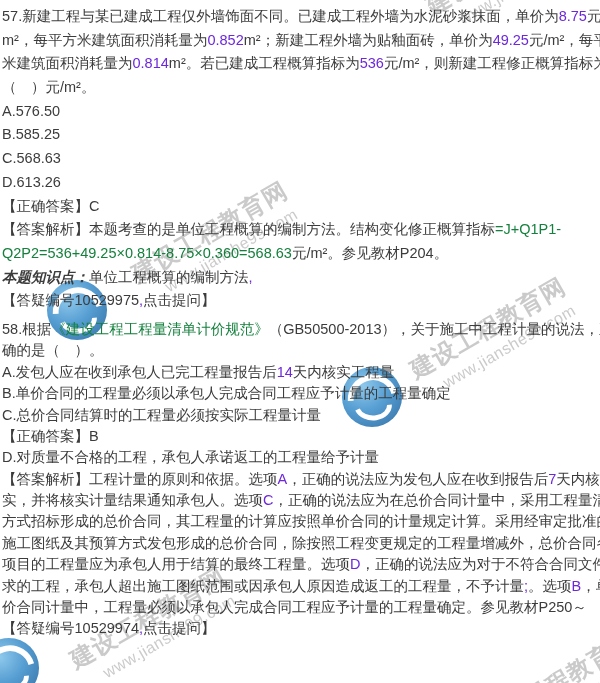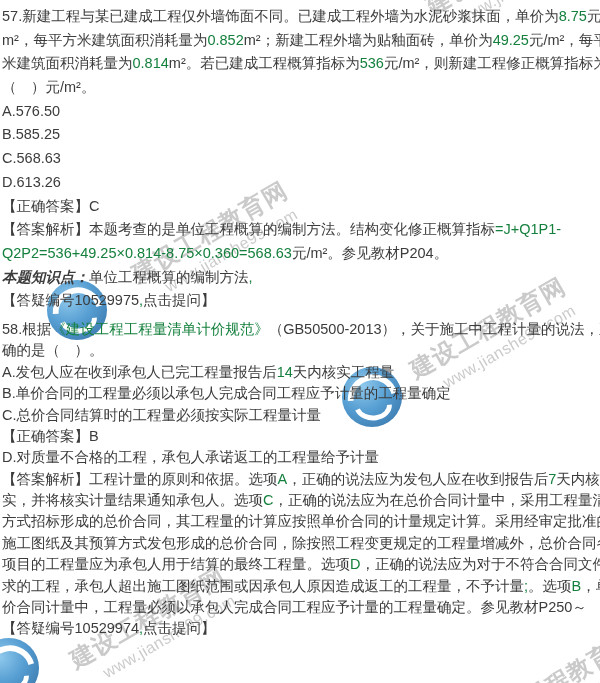--- a/index.html
+++ b/index.html
@@ -10,21 +10,21 @@
   .wm-text{position:absolute;transform:rotate(-30deg);transform-origin:0 0;color:#b9b9b9;white-space:nowrap;}
   .wm-line1{font-size:24px;letter-spacing:1px;font-weight:bold;opacity:.75;}
   .wm-line2{font-size:16px;margin-left:22px;margin-top:2px;opacity:.75;letter-spacing:.5px;}
   .wm-logo{position:absolute;}
   
   #content{position:relative;z-index:1;padding:5px 0 0 2px;color:#3c3c3c;font-size:14.5px;}
   .t-line{white-space:nowrap;}
   .q-block.q57 .t-line{height:23.7px;line-height:23.7px;}
   .q-block.q58 .t-line{height:21.4px;line-height:21.4px;}
   .q-gap{height:6px;}
-  .seg-hl{color:#15803d;margin-top:9px;}
+  .seg-hl{color:#6d28d9;margin-top:9px;}
   .seg-bl{color:#15803d;}
   .seg-b{font-weight:bold;font-style:italic;}
 </style>
 </head>
 <body>
 
 <div id="page">
   <div id="wm-layer">
       <div class="wm-text" style="left: 420px; top: -6px;">
         <div class="wm-line1">建设工程教育网</div>

